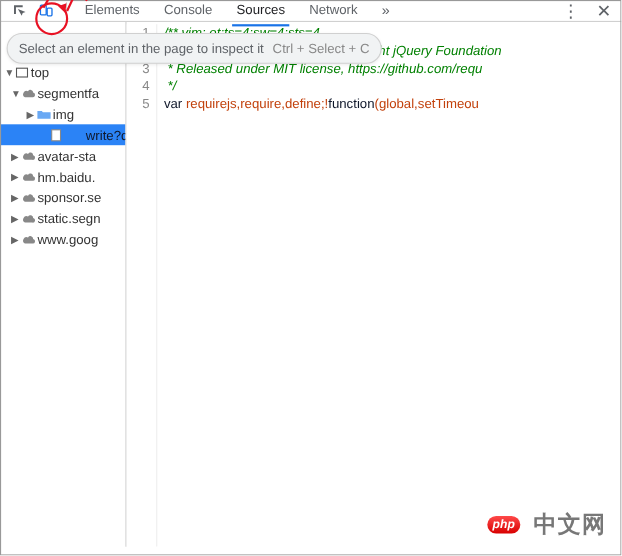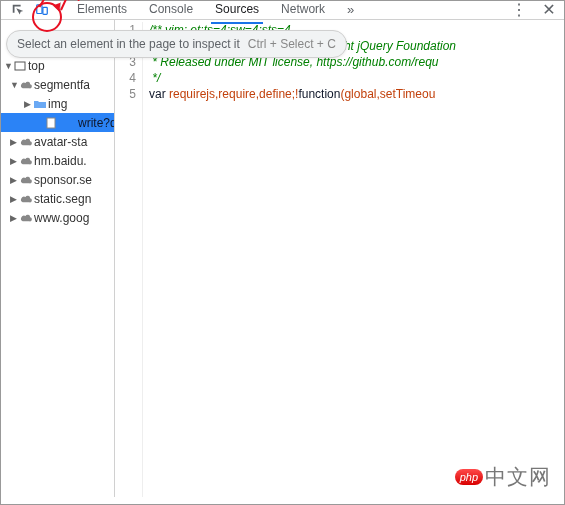--- a/index.html
+++ b/index.html
@@ -39,21 +39,21 @@
 
 
 .anno { position: absolute; top: -8px; left: 30px; z-index: 30; pointer-events:none;}
 .circle { position:absolute; top:10px; left:2px; width:30px; height:30px; border:2px solid #e81123; border-radius:50%; }
 .arrowline { position:absolute; top:-2px; left:30px; width:2px; height:20px; background:#e81123; transform: rotate(25deg); transform-origin: bottom; }
 .arrowhead { position:absolute; top:12px; left:24px; width:0;height:0;border-left:4px solid transparent;border-right:4px solid transparent;border-top:8px solid #e81123; transform: rotate(-20deg);}
 .tick { position:absolute; top:-2px; left:44px; width:12px; height:8px; border-left:2px solid #e81123; border-bottom:2px solid #e81123; transform: rotate(-45deg);}
 .slash { position:absolute; top:2px; left:12px; width:2px; height:14px; background:#e81123; transform:rotate(30deg);}
 
 
-.logo { position:absolute; right:14px; bottom:14px; display:flex; align-items:center; gap:2px; font-weight:normal; }
+.logo { position:absolute; right:14px; bottom:14px; display:flex; align-items:center; gap:12px; font-weight:bold; }
 .logo .ball { background: linear-gradient(#ff4a4a,#d80000); color:#fff; font-size:11px; padding:2px 5px; border-radius:8px; font-style:italic;}
 .logo .cn { color:#777; font-size:21px; letter-spacing:1px;}
 
 .border-frame { position:absolute; inset:0; border:1px solid #999; pointer-events:none;}
 </style>
 </head>
 <body>
 
 <div class="anno">
   <div class="slash"></div>

